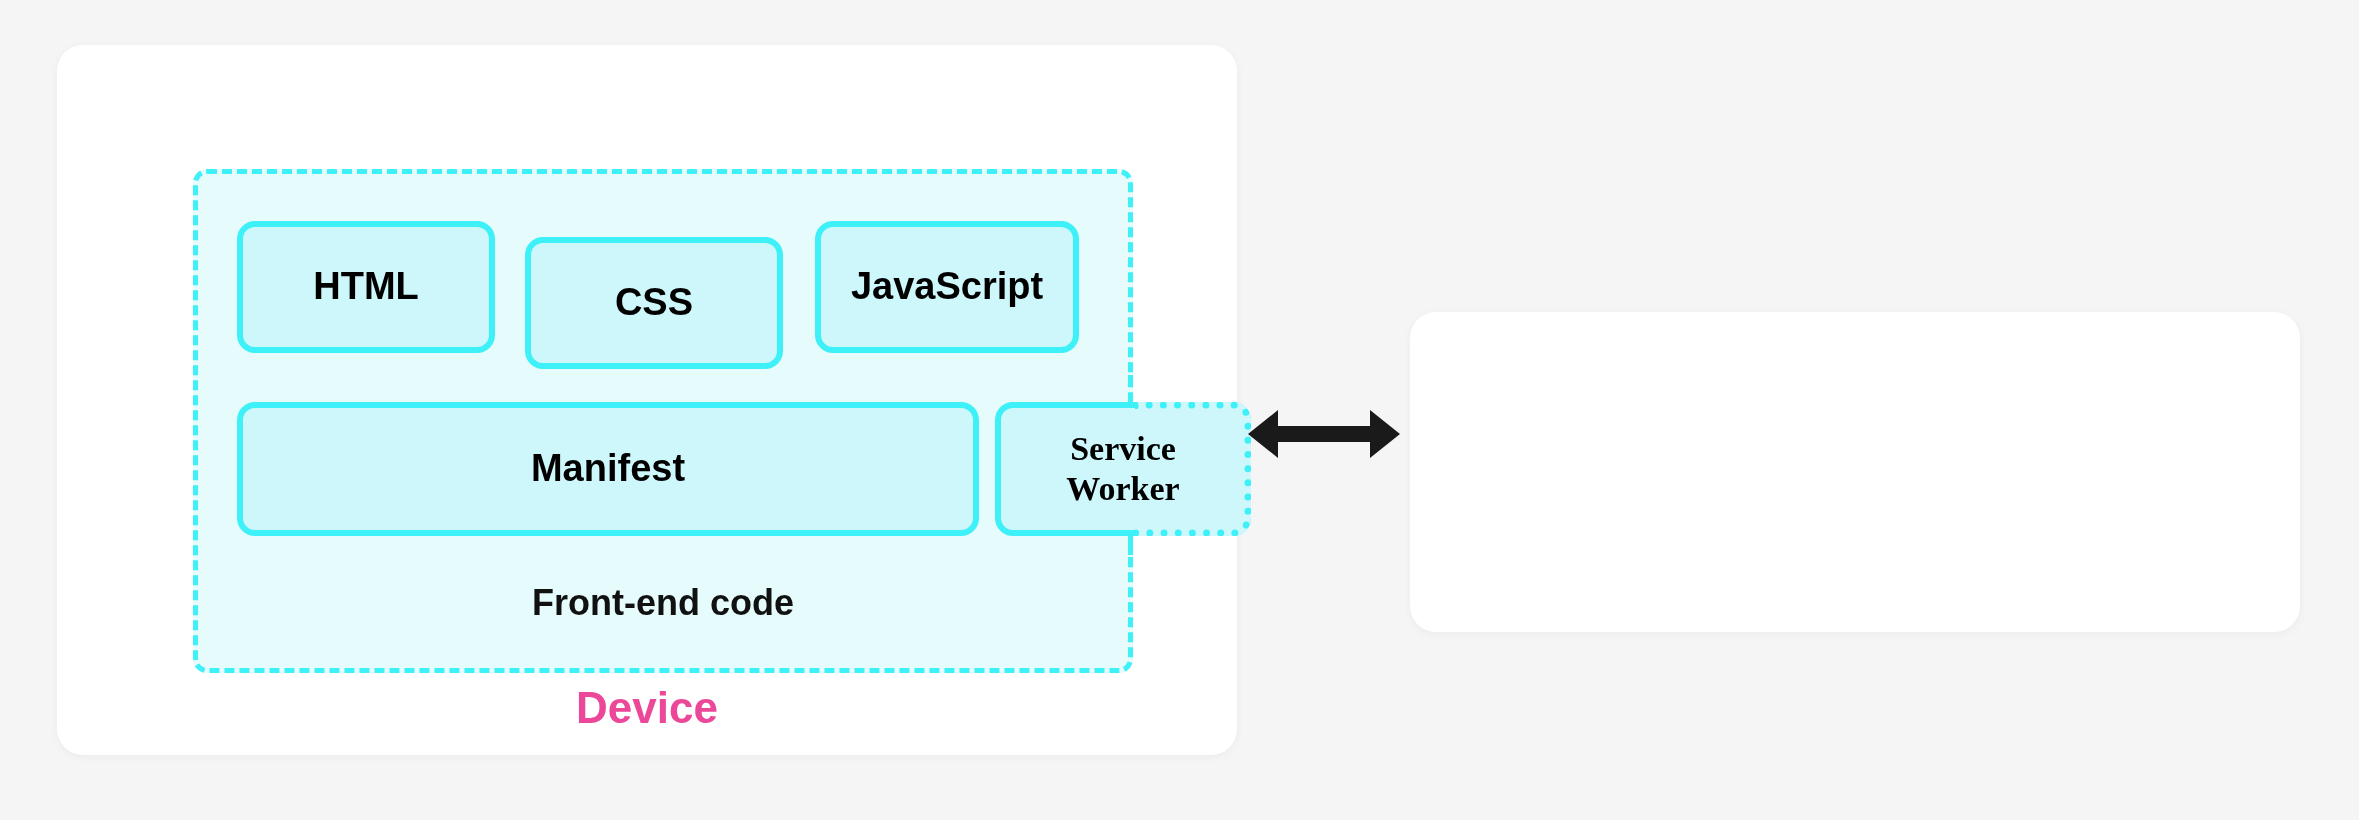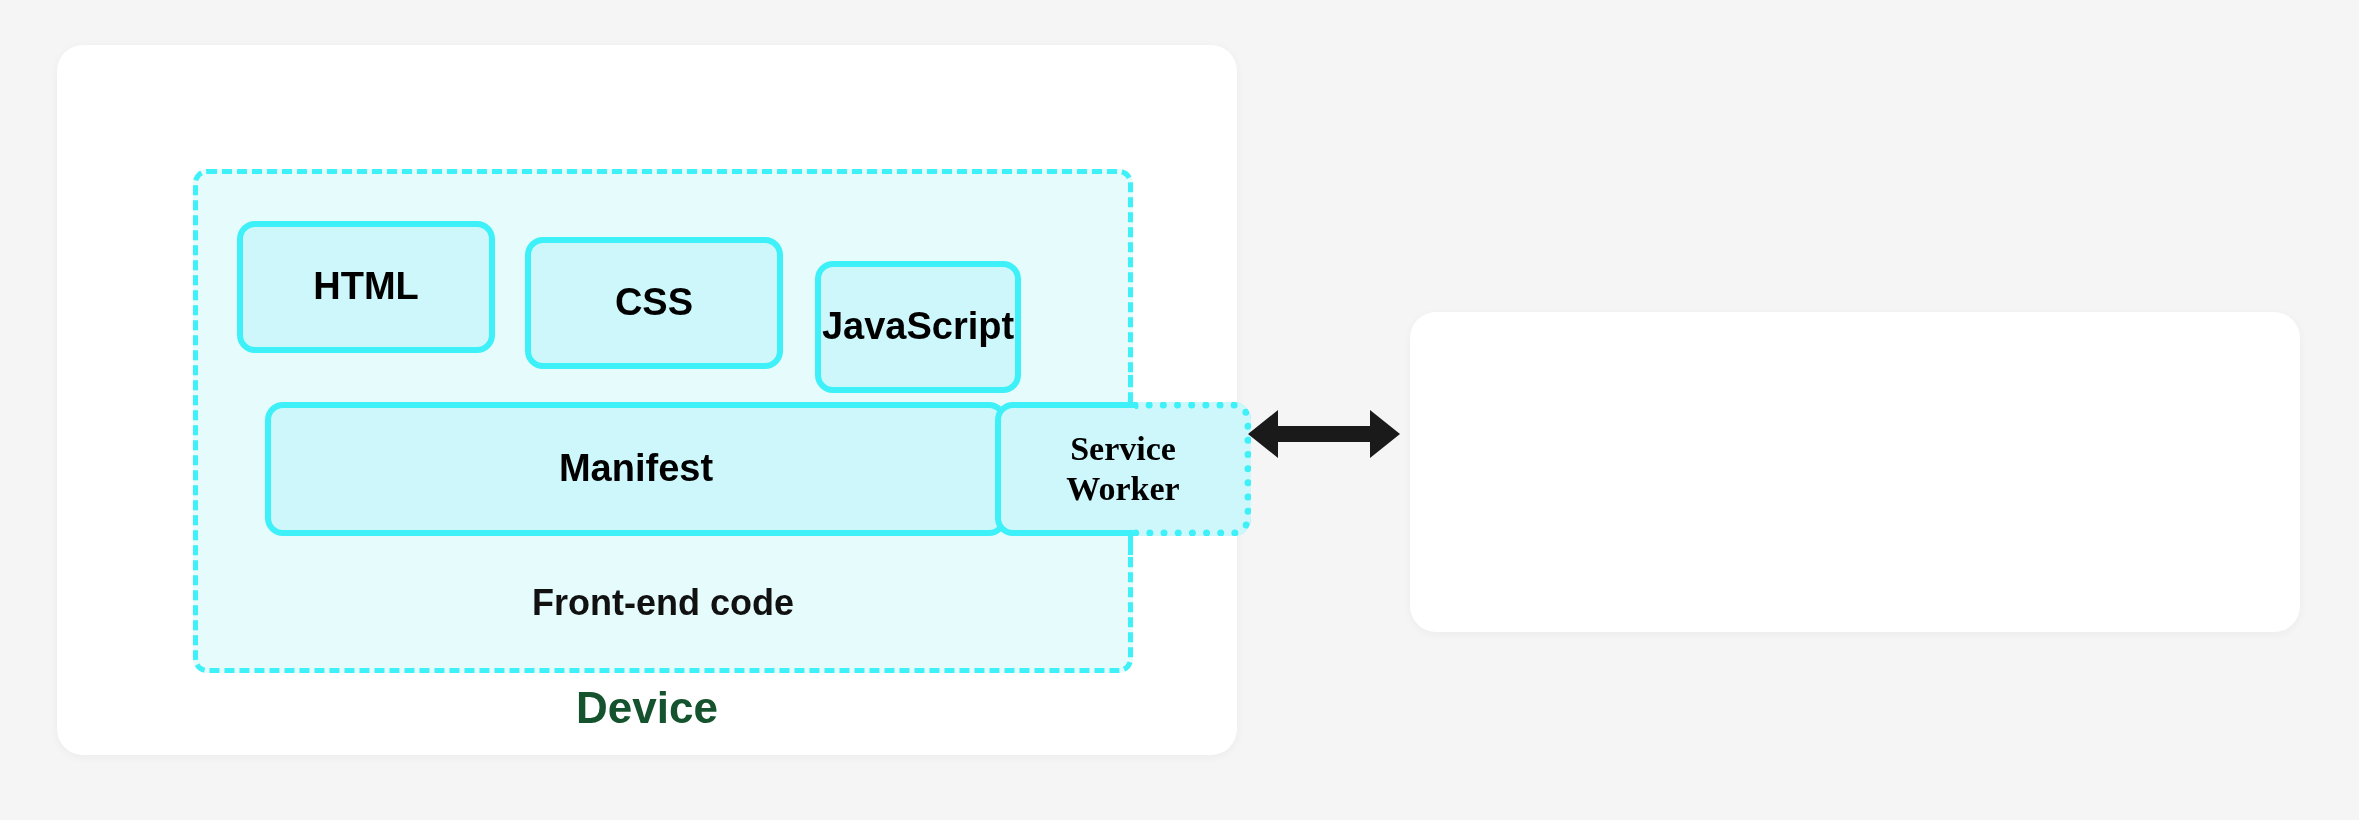--- a/index.html
+++ b/index.html
@@ -86,22 +86,22 @@
     justify-content: center;
     text-align: center;
     color: #000000;
     font-weight: 700;
     font-size: 38px;
     line-height: 1.14;
   }
 
   #box-html   { left: 180px; top: 176px; width: 258px; height: 132px; }
   #box-css    { left: 468px; top: 192px; width: 258px; height: 132px; }
-  #box-js     { left: 758px; top: 176px; width: 206px; height: 132px; margin-top: 40px; }
-  #box-manifest { left: 180px; top: 357px; width: 742px; height: 134px; margin-left: 28px; }
+  #box-js     { left: 758px; top: 176px; width: 264px; height: 132px; }
+  #box-manifest { left: 180px; top: 357px; width: 742px; height: 134px; }
 
   
   #box-service-worker {
     position: absolute;
     left: 938px;
     top: 357px;
     width: 256px;
     height: 134px;
     background: #cdf7fa;
     border: 6px solid #3ef0f7;
@@ -146,21 +146,21 @@
     border-left: 5px dashed #3ef0f7;
     box-sizing: border-box;
   }
 
   
   .card-caption {
     position: absolute;
     left: 0;
     right: 0;
     text-align: center;
-    color: #14532d;
+    color: #ec4899;
     font-weight: 700;
     white-space: nowrap;
   }
   #device-caption { top: 638px; font-size: 44px; }
 
   
   #connector-arrow {
     position: absolute;
     left: 1248px;
     top: 398px;

